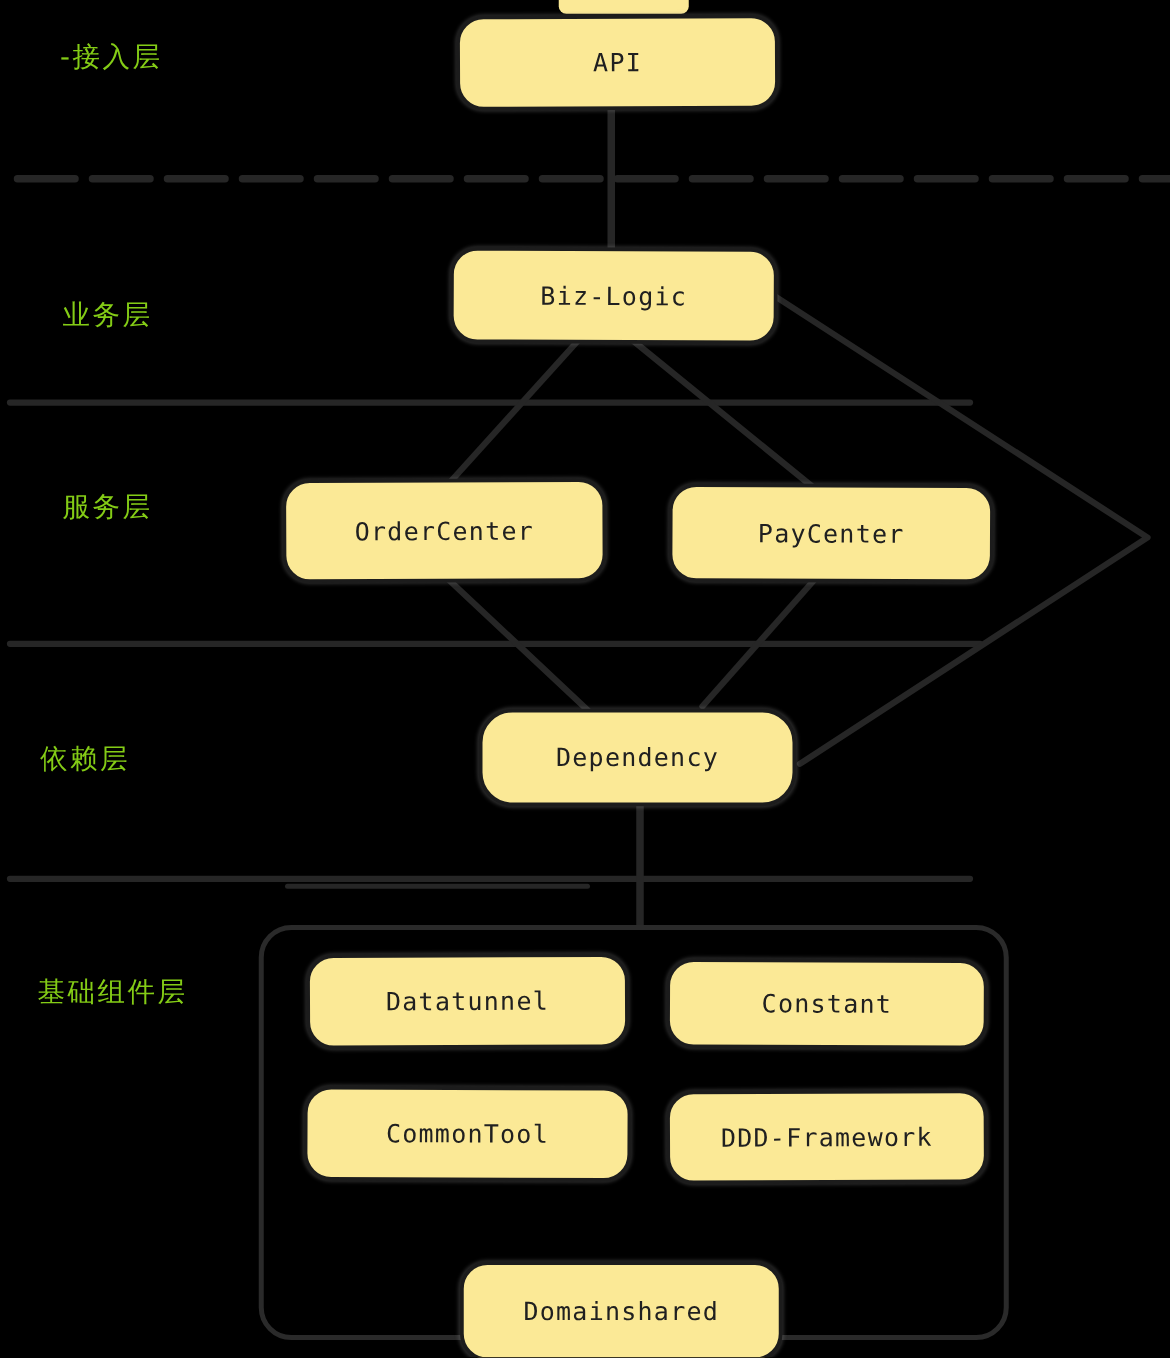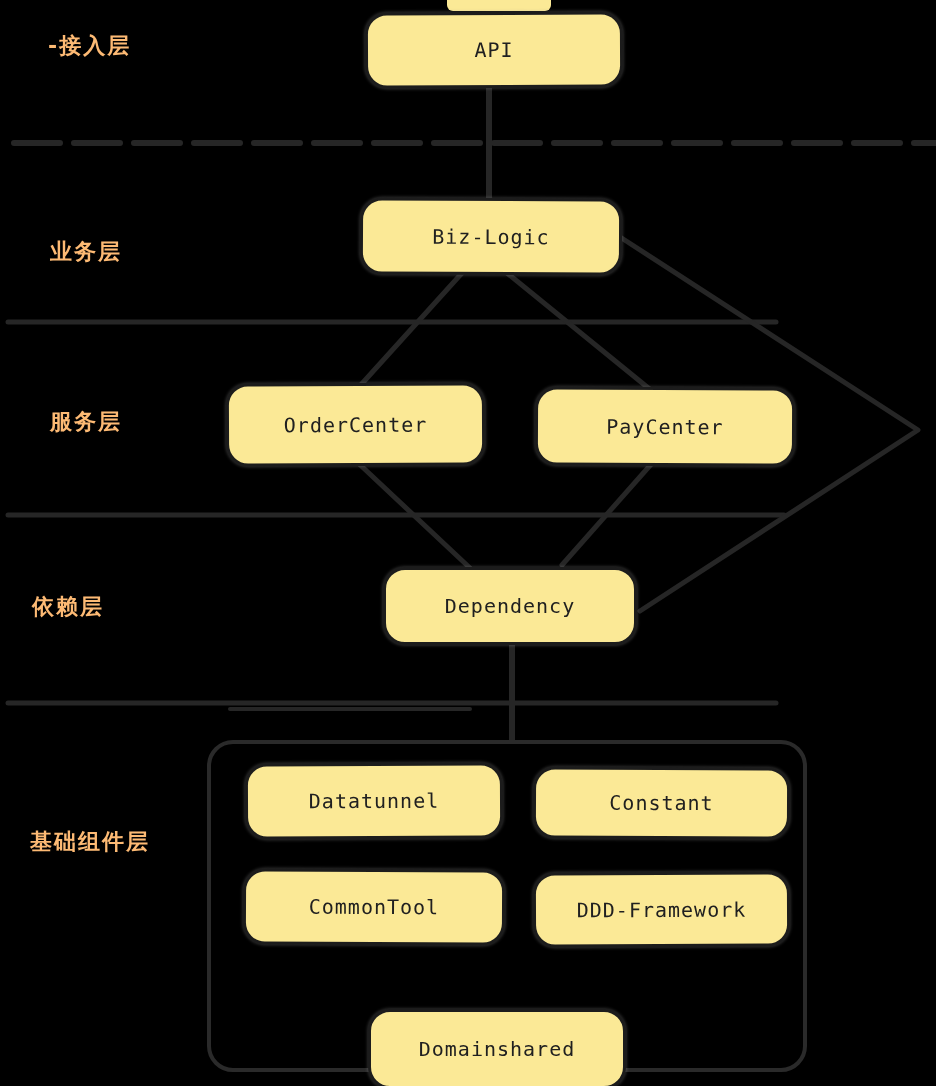--- a/index.html
+++ b/index.html
@@ -17,24 +17,24 @@
     border:3px solid #1c1c1c;
     border-radius:22px;
     display:flex;align-items:center;justify-content:center;
     font-family:"DejaVu Sans Mono","Liberation Mono",monospace;
     font-size:20px;letter-spacing:1px;
     color:#202020;
     box-shadow:0 0 3px 1px rgba(150,150,150,0.28);
   }
   .layer-label{
     position:absolute;
-    color:#fdba74;
+    color:#84cc16;
     font-size:22px;
     letter-spacing:2px;
-    font-weight:bold;
+    font-weight:normal;
     white-space:nowrap;
   }
   .group-box{
     position:absolute;
     left:207px;top:740px;width:592px;height:324px;
     border:4px solid #2a2a2a;
     border-radius:26px;
     background:transparent;
   }
   .top-sliver{
@@ -78,33 +78,33 @@
     <polyline points="620,237 918,430 640,611" stroke-width="5"></polyline>
     <line x1="356" y1="461" x2="470" y2="568" stroke-width="5"></line>
     <line x1="654" y1="461" x2="562" y2="565" stroke-width="5"></line>
     <line x1="512" y1="640" x2="512" y2="740" stroke-width="6"></line>
   </svg>
 
   <div class="top-sliver"></div>
 
   <div class="layer-label" style="left:48px;top:31px;">-接入层</div>
   <div class="layer-label" style="left:50px;top:237px;">业务层</div>
-  <div class="layer-label" style="left:50px;top:407px;">服务层</div>
+  <div class="layer-label" style="left:50px;top:391px;">服务层</div>
   <div class="layer-label" style="left:32px;top:592px;">依赖层</div>
-  <div class="layer-label" style="left:30px;top:779px;margin-top:48px;">基础组件层</div>
+  <div class="layer-label" style="left:30px;top:779px;">基础组件层</div>
 
   <div class="node r1" style="left:365px;top:12px;width:252px;height:70px;">API</div>
 
   <div class="node r2" style="left:360px;top:198px;width:256px;height:71px;">Biz-Logic</div>
 
   <div class="node r1" style="left:226px;top:383px;width:253px;height:77px;">OrderCenter</div>
 
   <div class="node r2" style="left:535px;top:387px;width:254px;height:73px;">PayCenter</div>
 
-  <div class="node" style="left:383px;top:567px;width:248px;height:72px;">Dependency</div>
+  <div class="node" style="left:383px;top:567px;width:248px;height:72px;border-radius:27px;">Dependency</div>
 
   <div class="group-box"></div>
 
   <div class="node r1" style="left:245px;top:763px;width:252px;height:70px;">Datatunnel</div>
 
   <div class="node r2" style="left:533px;top:767px;width:251px;height:66px;">Constant</div>
 
   <div class="node r2" style="left:243px;top:869px;width:256px;height:70px;">CommonTool</div>
 
   <div class="node r1" style="left:533px;top:872px;width:251px;height:69px;">DDD-Framework</div>

